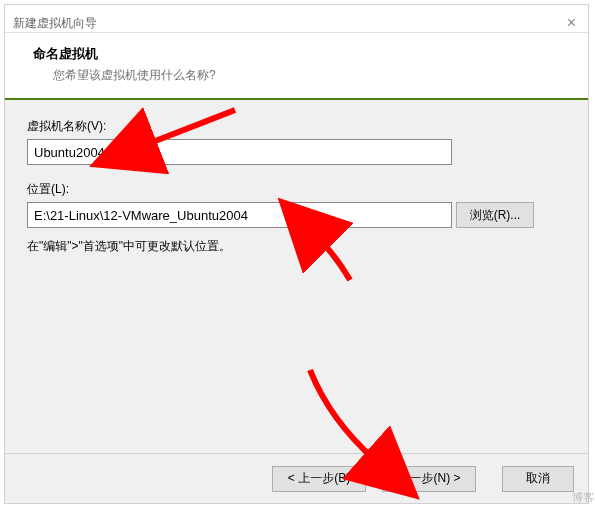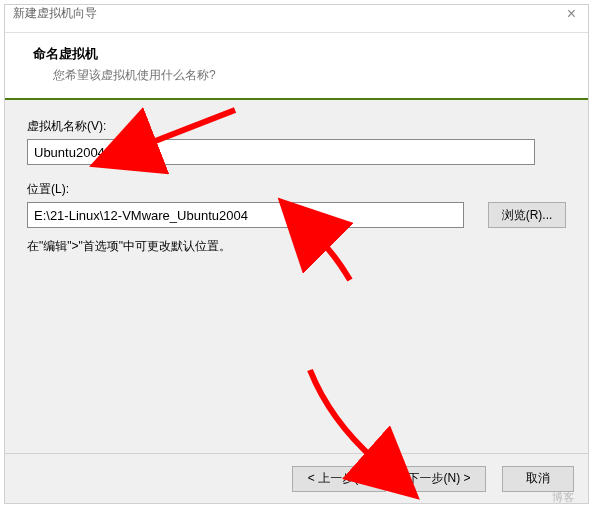--- a/index.html
+++ b/index.html
@@ -2,53 +2,53 @@
 <html><head>
   <meta charset="utf-8">
   <style>
     * { box-sizing: border-box; margin: 0; padding: 0; }
     body { font-family: "Microsoft YaHei", "Segoe UI", sans-serif; font-size: 12px; background: #fff; position: relative; width: 595px; height: 511px; overflow: hidden; }
     .dialog {
       position: absolute; left: 4px; top: 4px; width: 585px; height: 500px;
       border: 1px solid #d0d0d0; background: #f0f0f0;
     }
     .titlebar {
-      height: 28px; background: #ffffff; display: flex; align-items: flex-start;
+      height: 28px; background: #ffffff; display: flex; align-items: flex-end;
       justify-content: space-between; padding: 0 8px; border-bottom: 1px solid #e0e0e0;
       color: #666;
     }
     .close { font-size: 16px; color: #888; padding: 0 4px; cursor: pointer; }
     .header {
       background: #ffffff; padding: 12px 20px 14px 20px; border-bottom: 2px solid #4d7c0f;
     }
     .header-title { font-size: 13px; font-weight: bold; color: #000; margin-bottom: 4px; margin-left: 8px; }
     .header-sub { font-size: 12px; color: #737373; margin-left: 28px; }
     .content { padding: 18px 22px; background: #f0f0f0; }
     .field-label { font-size: 12px; color: #000; margin-bottom: 4px; }
     .text-input {
-      width: 508px; height: 26px; border: 1px solid #888; padding: 2px 6px;
+      width: 425px; height: 26px; border: 1px solid #888; padding: 2px 6px;
       font-size: 13px; background: #fff; font-family: inherit;
     }
-    .row { display: flex; gap: 24px; align-items: center; }
+    .row { display: flex; gap: 4px; align-items: center; }
     .spacer-v { height: 16px; }
     .btn {
       height: 26px; min-width: 78px; border: 1px solid #adadad; background: #e1e1e1;
       font-size: 12px; padding: 0 10px; cursor: pointer; font-family: inherit; text-align: center;
     }
     .pref-note { font-size: 12px; color: #000; margin-top: 10px; }
     .footer {
       position: absolute; bottom: 0; left: 0; right: 0; height: 50px;
       border-top: 1px solid #d0d0d0; display: flex; justify-content: flex-end;
-      align-items: center; padding: 0 14px; gap: 6px; background: #f0f0f0;
+      align-items: center; padding: 0 14px; gap: 16px; background: #f0f0f0;
     }
     .footer .btn { min-width: 94px; }
     .footer .btn.cancel { min-width: 72px; margin-left: 10px; }
     .arrow { position: absolute; pointer-events: none; }
     .watermark {
-      position: absolute; right: 20px; bottom: 6px; font-size: 11px; color: #bbb;
+      position: absolute; right: 0; bottom: 6px; font-size: 11px; color: #bbb;
       font-family: sans-serif; letter-spacing: 0.5px;
     }
   </style>
 </head>
 <body>
 
 <div class="dialog">
 
   <div class="titlebar">
     <span>新建虚拟机向导</span>

